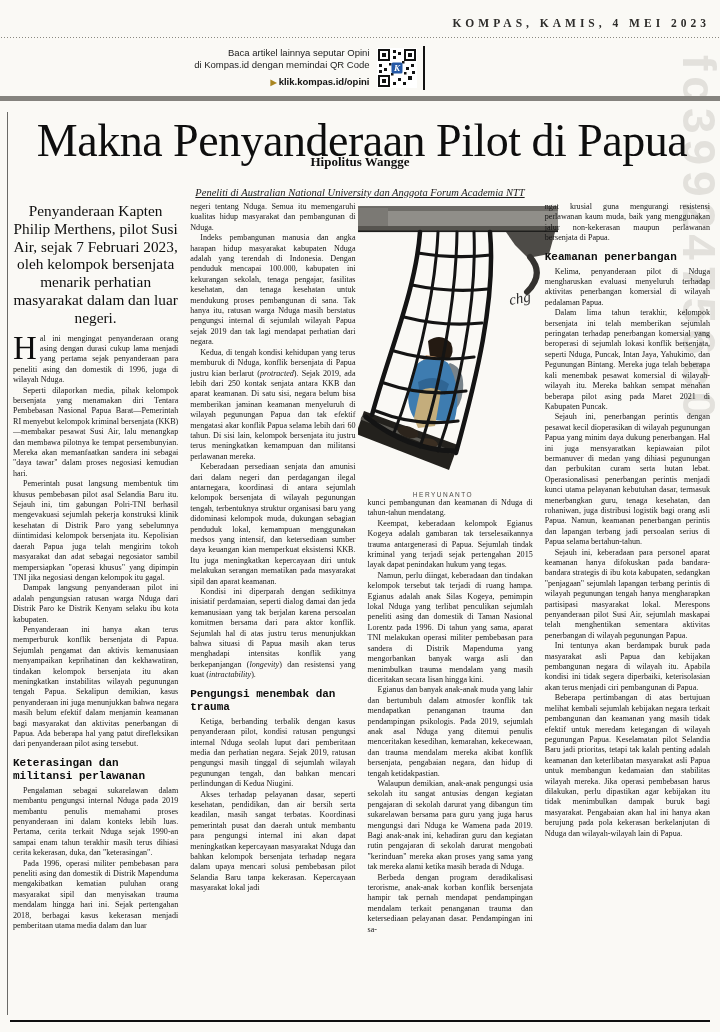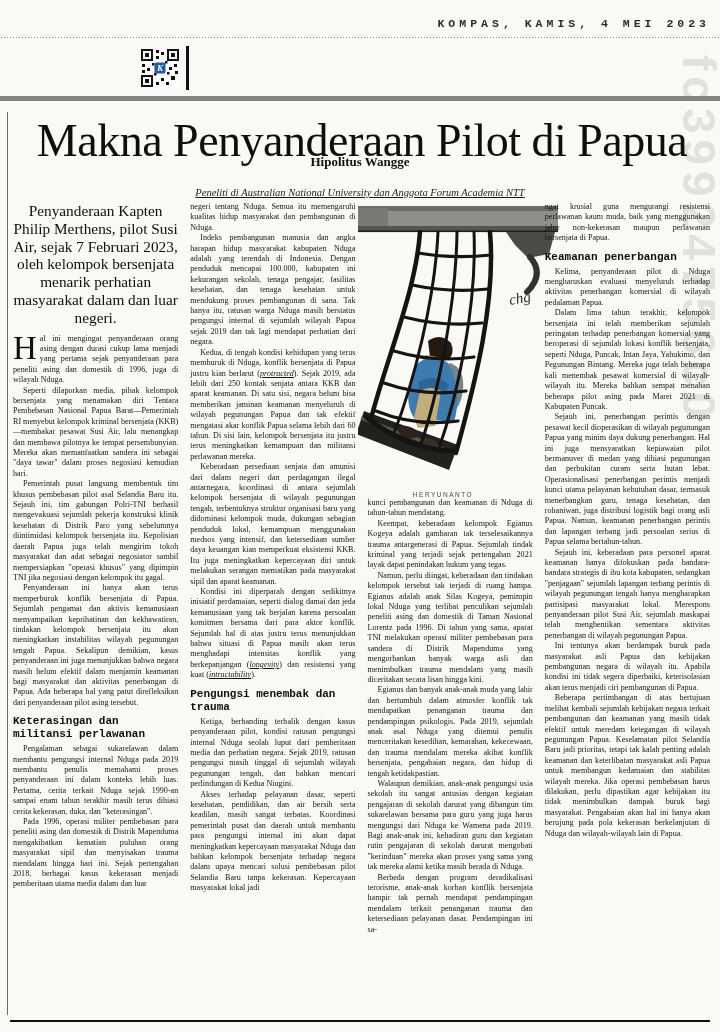--- a/index.html
+++ b/index.html
@@ -1,20 +1,20 @@
 <!DOCTYPE html>
 <html><head>
 <meta charset="utf-8">
 <style>
   html,body{margin:0;padding:0;background:#e8e6e1;}
   .page{position:relative;width:720px;height:1032px;background:#faf9f5;overflow:hidden;
         font-family:"Liberation Serif", serif;color:#161616;}
   
   .dateline{position:absolute;top:17px;right:10px;font-size:11.5px;letter-spacing:4px;
-            color:#2e2d2b;font-weight:bold;font-family:Liberation Mono, monospace;}
+            color:#2e2d2b;font-weight:bold;}
   .dot-rule{position:absolute;top:36px;left:0;right:0;height:3px;
             background-image:radial-gradient(circle,#8a8880 0.7px,transparent 0.8px);
             background-size:3px 3px;}
   .promo{position:absolute;top:46px;left:140px;width:285px;display:flex;align-items:center;}
   .promo-text{flex:1;text-align:right;font-family:"Liberation Sans",sans-serif;
               font-size:9.5px;line-height:12px;color:#1c1c1c;padding-right:7px;}
   .promo-link{margin-top:5px;font-weight:bold;font-size:9.5px;color:#111;}
   .promo-link .arrow{color:#a9851f;font-size:8px;margin-right:2px;}
   .qr{width:40px;height:40px;flex:0 0 auto;}
   .promo-bar{width:2.5px;height:44px;background:#111;margin-left:6px;flex:0 0 auto;}
@@ -41,33 +41,38 @@
   .spacer{height:296px;}
   
   .illo{position:absolute;left:358px;top:205px;width:200px;height:284px;}
   .illo-credit{position:absolute;left:360px;top:491px;width:166px;text-align:center;
                font-family:"Liberation Sans",sans-serif;font-size:6.5px;letter-spacing:1.5px;color:#4c4b48;}
   
   .bottom-rule{position:absolute;top:1020px;left:10px;right:10px;height:2px;background:#101010;}
   .watermark{position:absolute;top:55px;right:-6px;writing-mode:vertical-rl;
              font-family:"Liberation Sans",sans-serif;font-size:46px;font-weight:bold;
              color:rgba(120,118,112,0.18);letter-spacing:6px;pointer-events:none;}
-  em{font-style:italic;text-decoration:underline;}
+  em{font-style:italic;}
 </style>
 </head>
 <body>
 
 <div class="page">
 
   <div class="watermark">fc39924756c0</div>
 
   <div class="dateline">KOMPAS, KAMIS, 4 MEI 2023</div>
   <div class="dot-rule"></div>
 
   <div class="promo">
+    <div class="promo-text">
+      <div>Baca artikel lainnya seputar Opini</div>
+      <div>di Kompas.id dengan memindai QR Code</div>
+      <div class="promo-link"><span class="arrow">▶</span><span>klik.kompas.id/opini</span></div>
+    </div>
     <svg class="qr" viewBox="0 0 40 40">
       <rect width="40" height="40" fill="#fff"></rect>
       <g fill="#111">
         <rect x="1" y="1" width="12" height="12"></rect>
           <rect x="27" y="1" width="12" height="12"></rect>
           <rect x="1" y="27" width="12" height="12"></rect>
       </g>
       <g fill="#fff">
         <rect x="3" y="3" width="8" height="8"></rect>
           <rect x="29" y="3" width="8" height="8"></rect>
@@ -148,39 +153,40 @@
     <text x="152" y="100" font-size="15" font-style="italic" fill="#2b2b2b" font-family="Liberation Serif, serif" transform="rotate(-10 152 100)">chg</text>
   </svg>
   <div class="illo-credit">HERYUNANTO</div>
 
   <div class="cols">
     <div class="col">
       <p class="lede">Penyanderaan Kapten Philip Merthens, pilot Susi Air, sejak 7 Februari 2023, oleh kelompok bersenjata menarik perhatian masyarakat dalam dan luar negeri.</p>
       <p class="dropcap noindent">Hal ini mengingat penyanderaan orang asing dengan durasi cukup lama menjadi yang pertama sejak penyanderaan para peneliti asing dan domestik di 1996, juga di wilayah Nduga.</p>
       <p>Seperti dilaporkan media, pihak kelompok bersenjata yang menamakan diri Tentara Pembebasan Nasional Papua Barat—Pemerintah RI menyebut kelompok kriminal bersenjata (KKB)—membakar pesawat Susi Air, lalu menangkap dan membawa pilotnya ke tempat persembunyian. Mereka akan memanfaatkan sandera ini sebagai "daya tawar" dalam proses negosiasi kemudian hari.</p>
       <p>Pemerintah pusat langsung membentuk tim khusus pembebasan pilot asal Selandia Baru itu. Sejauh ini, tim gabungan Polri-TNI berhasil mengevakuasi sejumlah pekerja konstruksi klinik kesehatan di Distrik Paro yang sebelumnya diintimidasi kelompok bersenjata itu. Kepolisian daerah Papua juga telah mengirim tokoh masyarakat dan adat sebagai negosiator sambil mempersiapkan "operasi khusus" yang dipimpin TNI jika negosiasi dengan kelompok itu gagal.</p>
+      <p>Dampak langsung penyanderaan pilot ini adalah pengungsian ratusan warga Nduga dari Distrik Paro ke Distrik Kenyam selaku ibu kota kabupaten.</p>
       <p>Penyanderaan ini hanya akan terus memperburuk konflik bersenjata di Papua. Sejumlah pengamat dan aktivis kemanusiaan menyampaikan keprihatinan dan kekhawatiran, tindakan kelompok bersenjata itu akan meningkatkan instabilitas wilayah pegunungan tengah Papua. Sekalipun demikian, kasus penyanderaan ini juga menunjukkan bahwa negara masih belum efektif dalam menjamin keamanan bagi masyarakat dan aktivitas penerbangan di Papua. Ada beberapa hal yang patut direfleksikan dari penyanderaan pilot asing tersebut.</p>
       <h3 class="subhead">Keterasingan dan militansi perlawanan</h3>
       <p>Pengalaman sebagai sukarelawan dalam membantu pengungsi internal Nduga pada 2019 membantu penulis memahami proses penyanderaan ini dalam konteks lebih luas. Pertama, cerita terkait Nduga sejak 1990-an sampai enam tahun terakhir masih terus dihiasi cerita kekerasan, duka, dan "keterasingan".</p>
       <p>Pada 1996, operasi militer pembebasan para peneliti asing dan domestik di Distrik Mapenduma mengakibatkan kematian puluhan orang masyarakat sipil dan menyisakan trauma mendalam hingga hari ini. Sejak pertengahan 2018, berbagai kasus kekerasan menjadi pemberitaan utama media dalam dan luar</p>
     </div>
     <div class="col">
       <p class="noindent">negeri tentang Nduga. Semua itu memengaruhi kualitas hidup masyarakat dan pembangunan di Nduga.</p>
       <p>Indeks pembangunan manusia dan angka harapan hidup masyarakat kabupaten Nduga adalah yang terendah di Indonesia. Dengan penduduk mencapai 100.000, kabupaten ini kekurangan sekolah, tenaga pengajar, fasilitas kesehatan, dan tenaga kesehatan untuk mendukung proses pembangunan di sana. Tak hanya itu, ratusan warga Nduga masih berstatus pengungsi internal di sejumlah wilayah Papua sejak 2019 dan tak lagi mendapat perhatian dari negara.</p>
       <p><span>Kedua, di tengah kondisi kehidupan yang terus memburuk di Nduga, konflik bersenjata di Papua justru kian berlarut (</span><em>protracted</em><span>). Sejak 2019, ada lebih dari 250 kontak senjata antara KKB dan aparat keamanan. Di satu sisi, negara belum bisa memberikan jaminan keamanan menyeluruh di wilayah pegunungan Papua dan tak efektif mengatasi akar konflik Papua selama lebih dari 60 tahun. Di sisi lain, kelompok bersenjata itu justru terus meningkatkan kemampuan dan militansi perlawanan mereka.</span></p>
       <p>Keberadaan persediaan senjata dan amunisi dari dalam negeri dan perdagangan ilegal antarnegara, koordinasi di antara sejumlah kelompok bersenjata di wilayah pegunungan tengah, terbentuknya struktur organisasi baru yang didominasi kelompok muda, dukungan sebagian penduduk lokal, kemampuan menggunakan medsos yang intensif, dan ketersediaan sumber daya keuangan kian memperkuat eksistensi KKB. Itu juga meningkatkan kepercayaan diri untuk melakukan serangan mematikan pada masyarakat sipil dan aparat keamanan.</p>
       <p><span>Kondisi ini diperparah dengan sedikitnya inisiatif perdamaian, seperti dialog damai dan jeda kemanusiaan yang tak berjalan karena persoalan komitmen bersama dari para aktor konflik. Sejumlah hal di atas justru terus menunjukkan bahwa situasi di Papua masih akan terus menghadapi intensitas konflik yang berkepanjangan (</span><em>longevity</em><span>) dan resistensi yang kuat (</span><em>intractability</em><span>).</span></p>
       <h3 class="subhead">Pengungsi menembak dan trauma</h3>
       <p>Ketiga, berbanding terbalik dengan kasus penyanderaan pilot, kondisi ratusan pengungsi internal Nduga seolah luput dari pemberitaan media dan perhatian negara. Sejak 2019, ratusan pengungsi masih tinggal di sejumlah wilayah pegunungan tengah, dan bahkan mencari perlindungan di Kedua Niugini.</p>
       <p>Akses terhadap pelayanan dasar, seperti kesehatan, pendidikan, dan air bersih serta keadilan, masih sangat terbatas. Koordinasi pemerintah pusat dan daerah untuk membantu para pengungsi internal ini akan dapat meningkatkan kepercayaan masyarakat Nduga dan bahkan kelompok bersenjata terhadap negara dalam upaya mencari solusi pembebasan pilot Selandia Baru tanpa kekerasan. Kepercayaan masyarakat lokal jadi</p>
     </div>
     <div class="col">
       <div class="spacer"></div>
       <p class="noindent">kunci pembangunan dan keamanan di Nduga di tahun-tahun mendatang.</p>
-      <p>Keempat, keberadaan kelompok Egianus Kogeya adalah gambaran tak terselesaikannya trauma antargenerasi di Papua. Sejumlah tindak kriminal yang terjadi sejak pertengahan 2021 layak dapat penindakan hukum yang tegas.</p>
+      <p>Keempat, keberadaan kelompok Egianus Kogeya adalah gambaran tak terselesaikannya trauma antargenerasi di Papua. Sejumlah tindak kriminal yang terjadi sejak pertengahan 2015 layak dapat penindakan hukum yang tegas.</p>
       <p>Namun, perlu diingat, keberadaan dan tindakan kelompok tersebut tak terjadi di ruang hampa. Egianus adalah anak Silas Kogeya, pemimpin lokal Nduga yang terlibat penculikan sejumlah peneliti asing dan domestik di Taman Nasional Lorentz pada 1996. Di tahun yang sama, aparat TNI melakukan operasi militer pembebasan para sandera di Distrik Mapenduma yang mengorbankan banyak warga asli dan menimbulkan trauma mendalam yang masih diceritakan secara lisan hingga kini.</p>
       <p>Egianus dan banyak anak-anak muda yang lahir dan bertumbuh dalam atmosfer konflik tak mendapatkan penanganan trauma dan pendampingan psikologis. Pada 2019, sejumlah anak asal Nduga yang ditemui penulis menceritakan kesedihan, kemarahan, kekecewaan, dan trauma mendalam mereka akibat konflik bersenjata, pengabaian negara, dan hidup di tengah ketidakpastian.</p>
       <p>Walaupun demikian, anak-anak pengungsi usia sekolah itu sangat antusias dengan kegiatan pengajaran di sekolah darurat yang dibangun tim sukarelawan bersama para guru yang juga harus mengungsi dari Nduga ke Wamena pada 2019. Bagi anak-anak ini, kehadiran guru dan kegiatan rutin pengajaran di sekolah darurat mengobati "kerinduan" mereka akan proses yang sama yang tak mereka alami ketika masih berada di Nduga.</p>
       <p>Berbeda dengan program deradikalisasi terorisme, anak-anak korban konflik bersenjata hampir tak pernah mendapat pendampingan mendalam terkait penanganan trauma dan ketersediaan pelayanan dasar. Pendampingan ini sa-</p>
     </div>
     <div class="col">
       <p class="noindent">ngat krusial guna mengurangi resistensi perlawanan kaum muda, baik yang menggunakan jalur non-kekerasan maupun perlawanan bersenjata di Papua.</p>
       <h3 class="subhead">Keamanan penerbangan</h3>
       <p>Kelima, penyanderaan pilot di Nduga mengharuskan evaluasi menyeluruh terhadap aktivitas penerbangan komersial di wilayah pedalaman Papua.</p>
       <p>Dalam lima tahun terakhir, kelompok bersenjata ini telah memberikan sejumlah peringatan terhadap penerbangan komersial yang beroperasi di sejumlah lokasi konflik bersenjata, seperti Nduga, Puncak, Intan Jaya, Yahukimo, dan Pegunungan Bintang. Mereka juga telah beberapa kali menembak pesawat komersial di wilayah-wilayah itu. Mereka bahkan sempat menahan beberapa pilot asing pada Maret 2021 di Kabupaten Puncak.</p>

